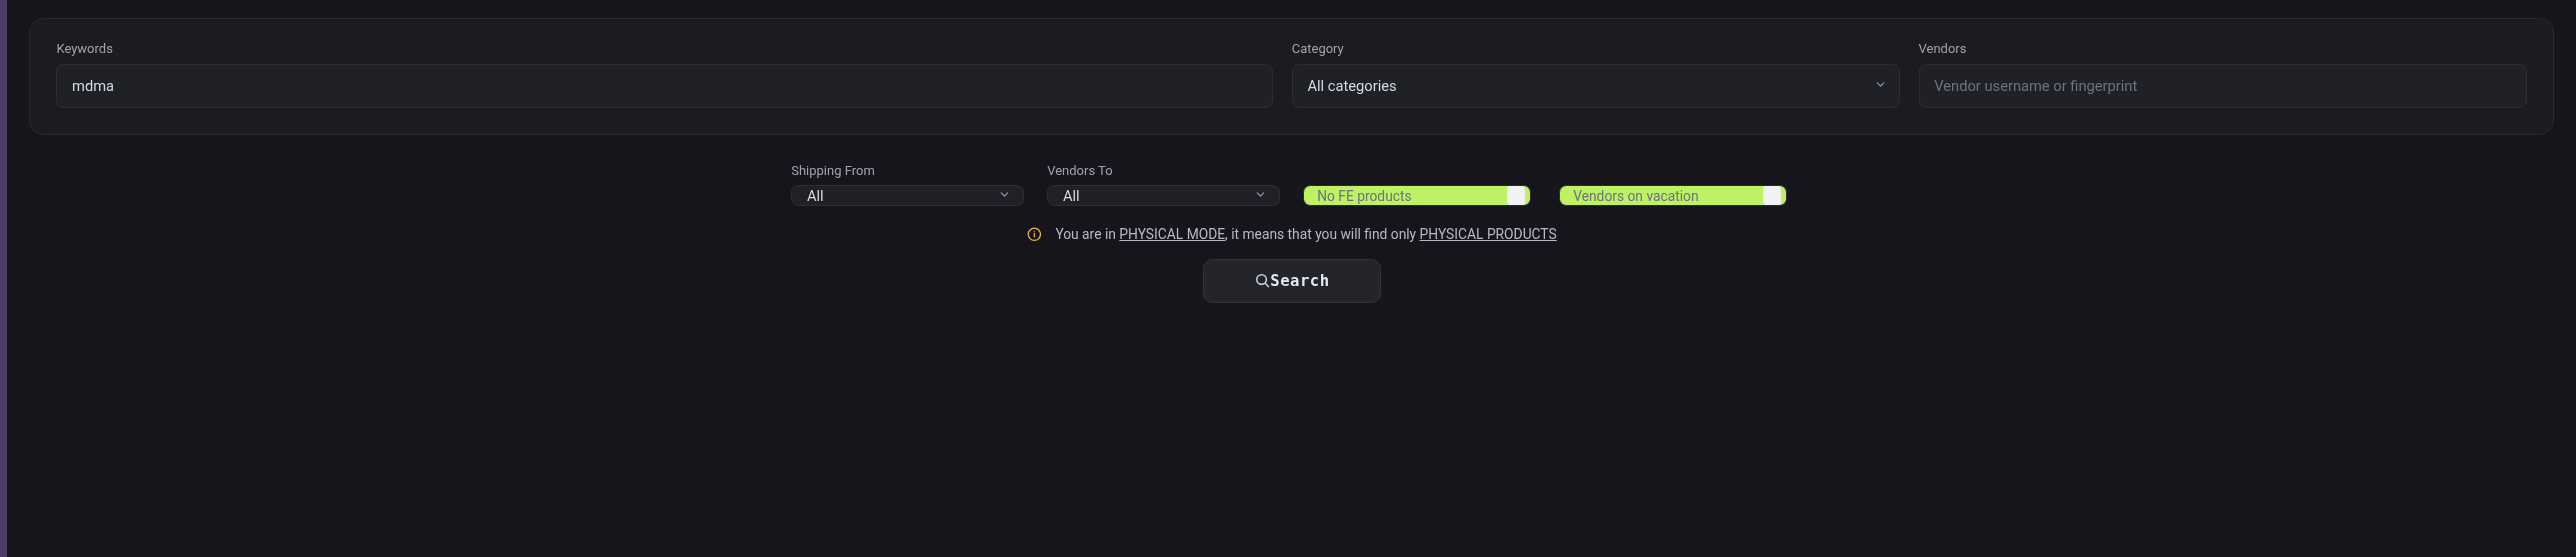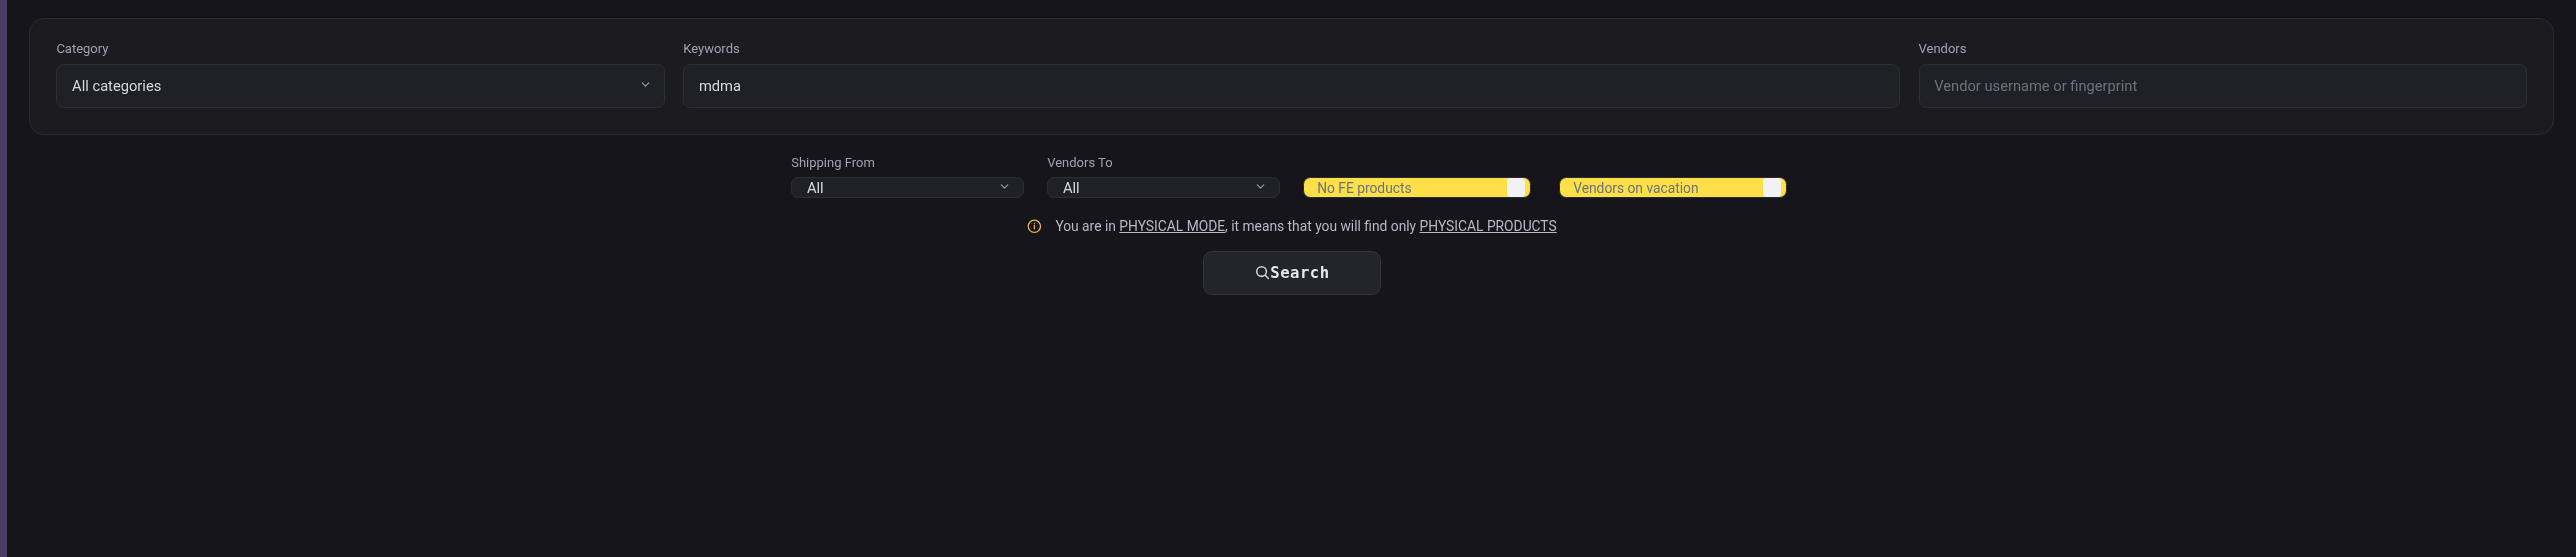--- a/index.html
+++ b/index.html
@@ -63,26 +63,26 @@
     right: 13px;
     top: 50%;
     transform: translateY(-50%);
     pointer-events: none;
     color: #969ba8;
   }
   .row2 {
     display: flex;
     justify-content: center;
     gap: 23px;
-    margin-top: 20px;
+    margin-top: 28px;
   }
   .row2 .field { width: 233px; flex: 0 0 auto; }
   .row2 .select-input, .row2 .checkbox-box { height: 21px; }
   .checkbox-box {
-    background: #fde047;
+    background: #bef264;
     border: 0.9px solid #2a2a31;
     border-radius: 7.4px;
     display: flex;
     align-items: center;
     justify-content: space-between;
     padding: 0 5px 0 13px;
     width: 228px;
     cursor: pointer;
   }
   .checkbox-box .cb-label { color: #6d7180; font-size: 13.8px; }
@@ -135,40 +135,40 @@
   select option { background: #202027; color: #d6d9e0; }
 </style>
 </head>
 <body>
 
 <div class="left-accent"></div>
 
 <div class="main">
 
   <div class="search-panel">
+
+    <div class="field field-keywords">
+      <span class="label">Keywords</span>
+      <input type="text" class="text-input" value="mdma" style="">
+    </div>
 
     <div class="field field-category">
       <span class="label">Category</span>
       <div class="select-wrap">
         <select class="select-input">
           <option>All categories</option>
         </select>
         <span class="chevron">
           <svg width="13" height="13" viewBox="0 0 24 24" fill="none" stroke="currentColor" stroke-width="2.2" stroke-linecap="round" stroke-linejoin="round">
               <polyline points="6 9 12 15 18 9"></polyline>
             </svg>
         </span>
       </div>
     </div>
 
-    <div class="field field-keywords">
-      <span class="label">Keywords</span>
-      <input type="text" class="text-input" value="mdma" style="">
-    </div>
-
     <div class="field field-vendor">
       <span class="label">Vendors</span>
       <input type="text" class="text-input" placeholder="Vendor username or fingerprint" style="">
     </div>
 
   </div>
 
   <div class="row2">
 
     <div class="field">

